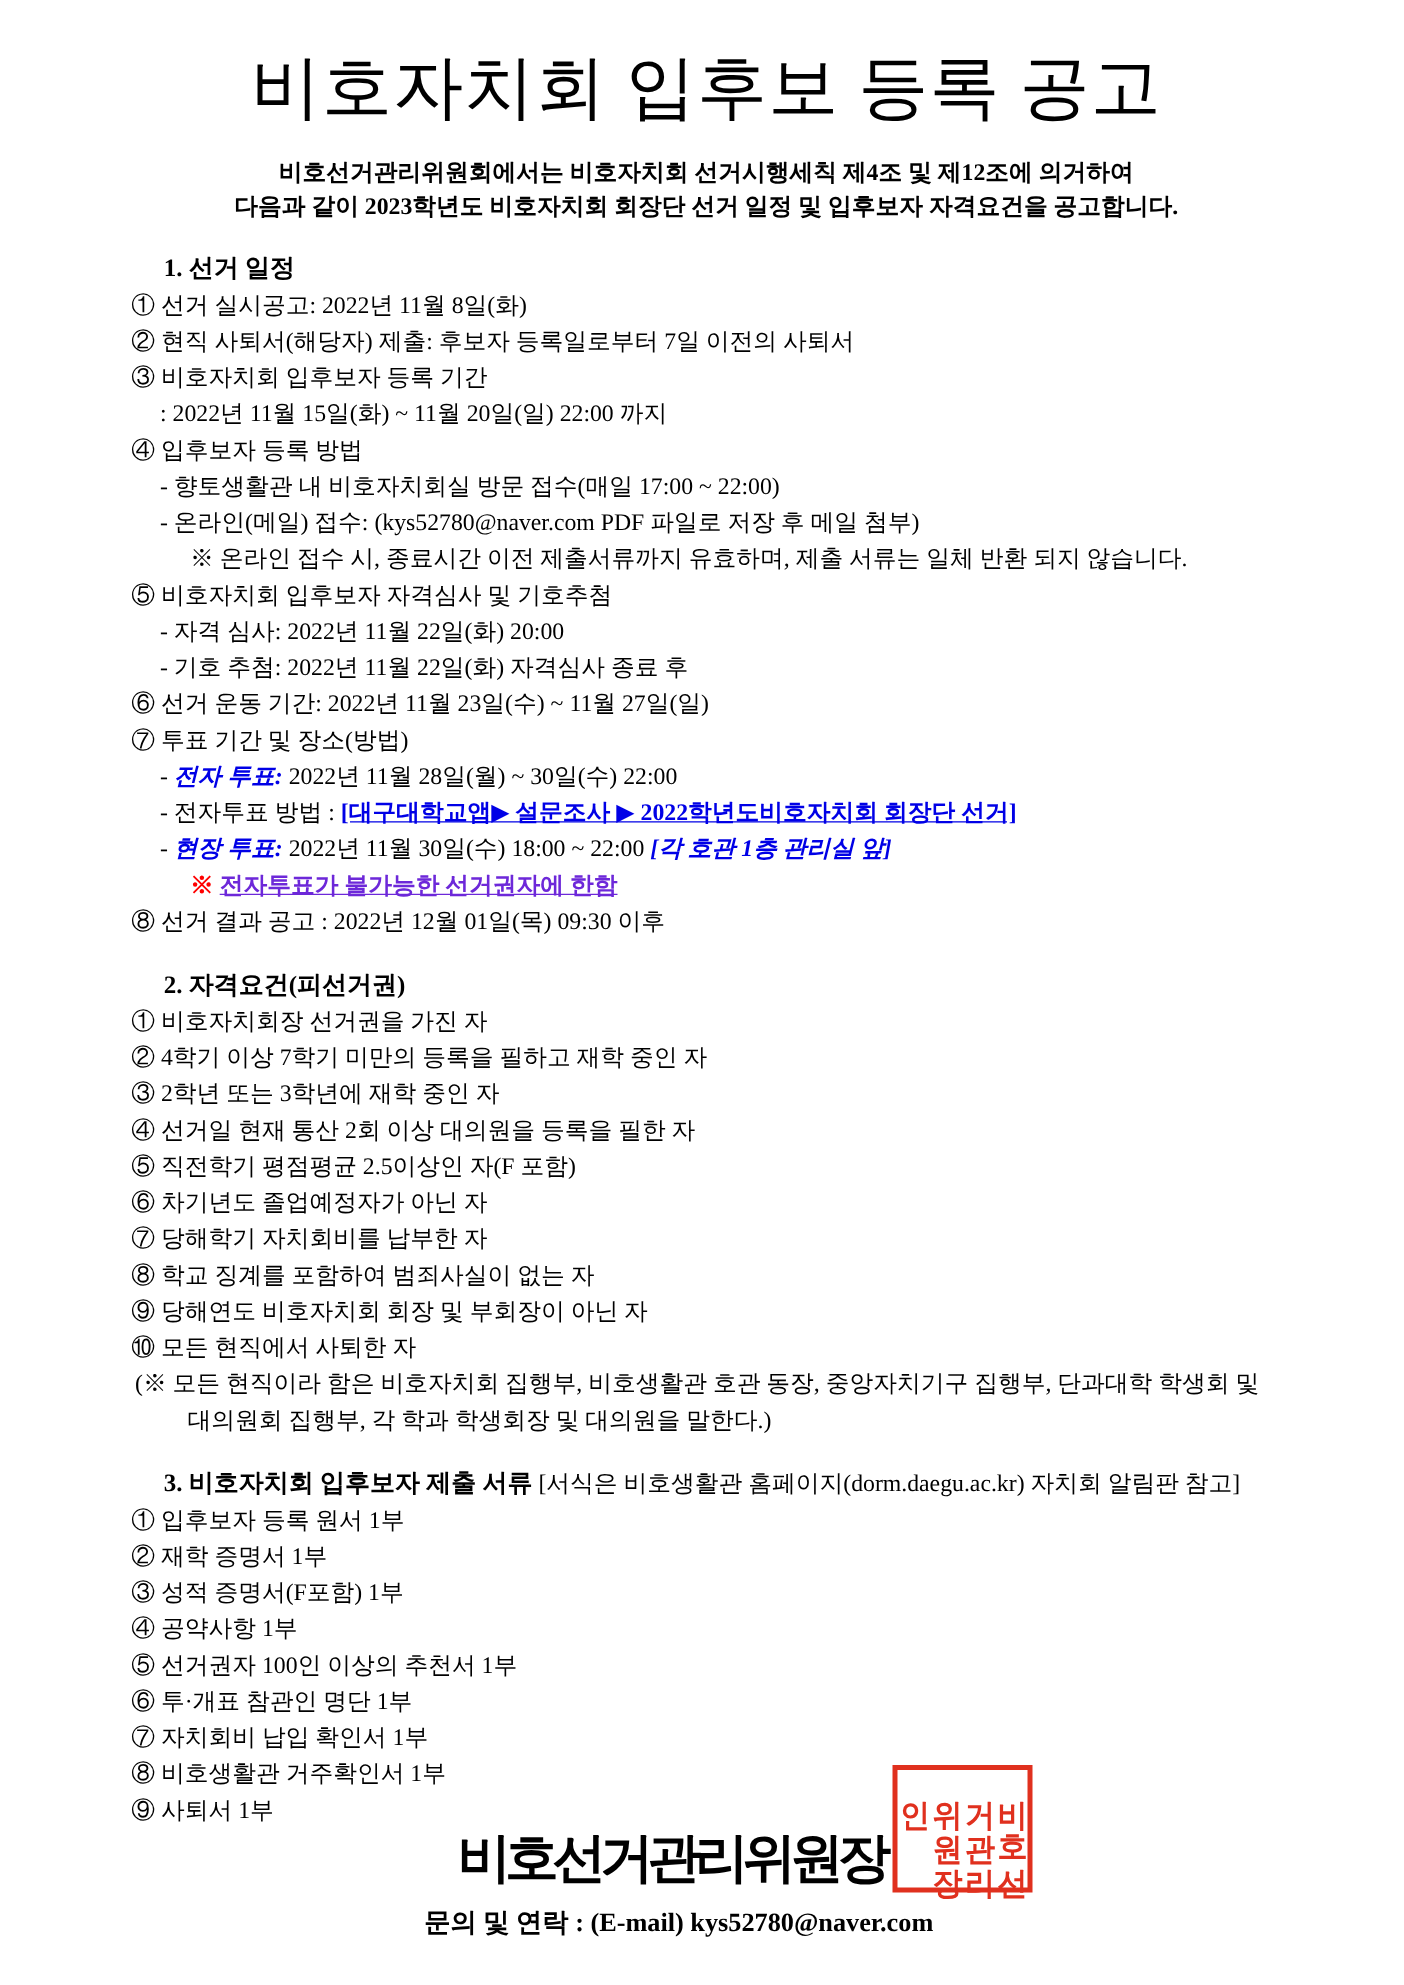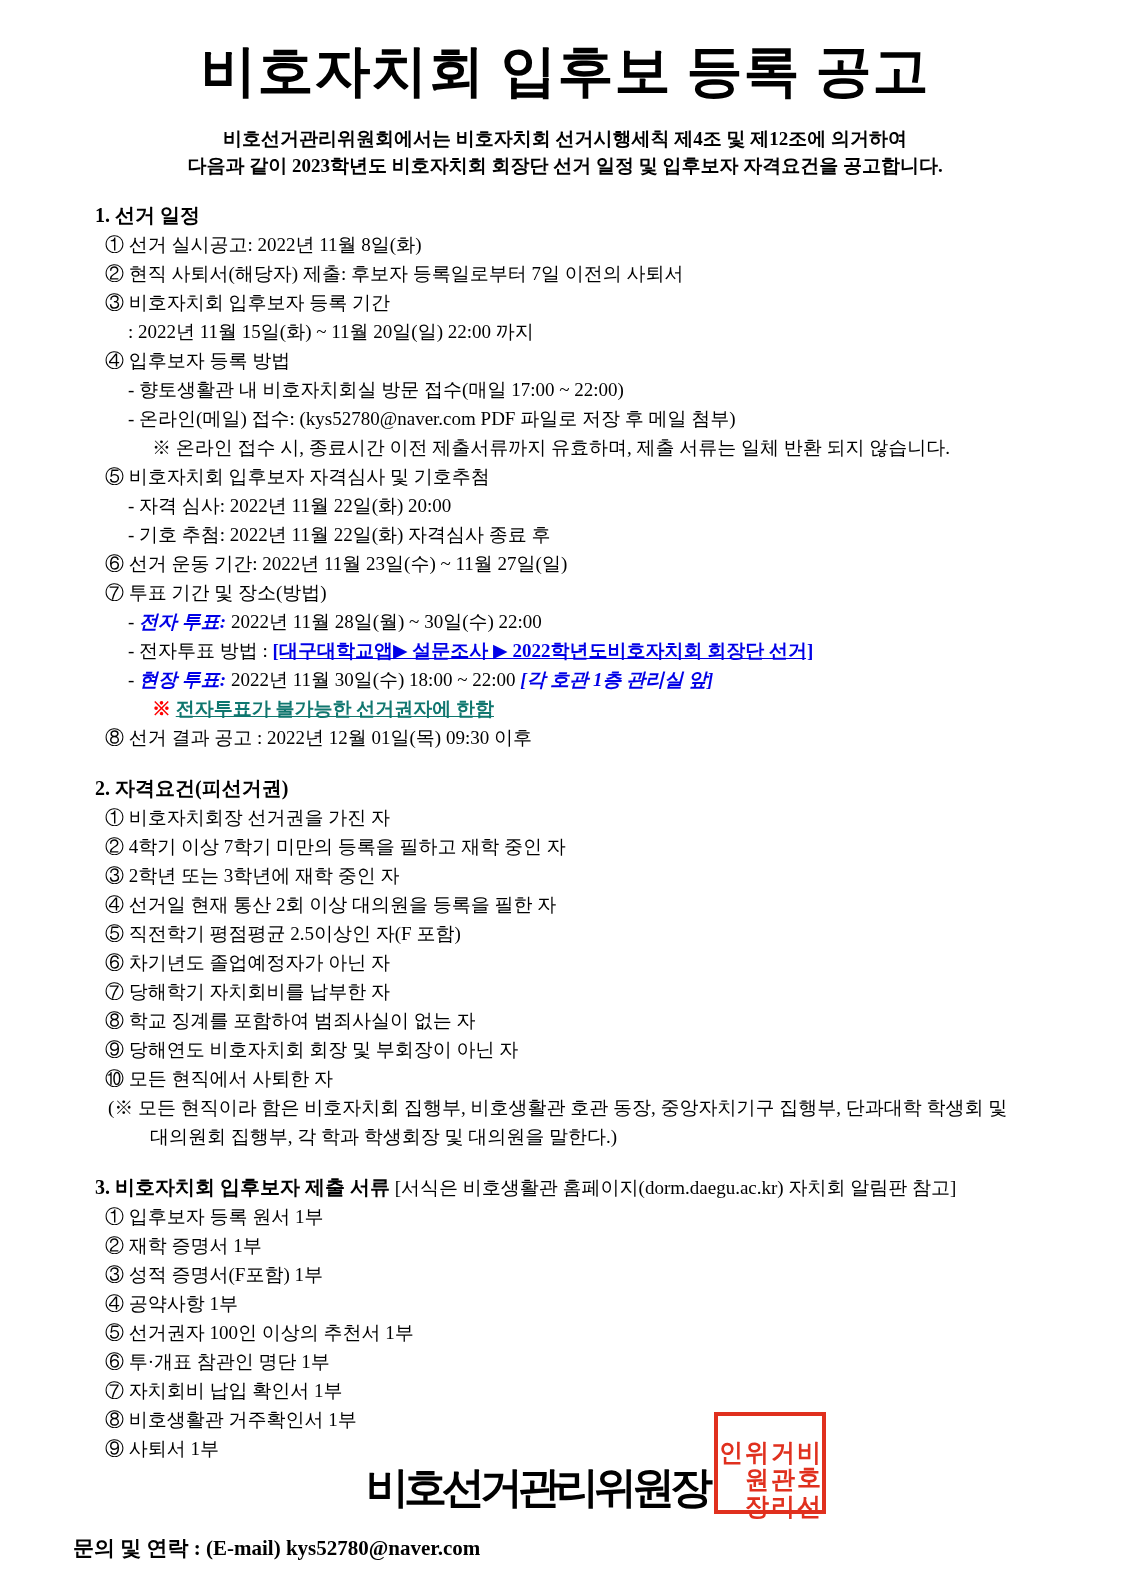--- a/index.html
+++ b/index.html
@@ -10,55 +10,56 @@
     background:#ffffff;
     font-family:"Liberation Serif","DejaVu Serif",serif;
     color:#000;
     overflow:hidden;
   }
   .content{padding:38px 88px 0 95px;}
   .doc-title{
     margin:0;
     text-align:center;
     font-size:56px;
-    font-weight:bold;
+    font-weight:normal;
     letter-spacing:1px;
     line-height:66px;
   }
   .subtitle{
     margin:0;
     text-align:center;
     font-size:19px;
     font-weight:bold;
     line-height:27px;
   }
   .subtitle.first{margin-top:21px;}
   .section{margin-top:22px;}
   .section-heading{
     font-size:20px;
     font-weight:bold;
     line-height:29px;
     white-space:nowrap;
+    margin-left:36px;
   }
   .line{
     font-size:19px;
     line-height:29px;
     white-space:nowrap;
   }
   
   .lv1{padding-left:10px;}   
   .lv2{padding-left:33px;}   
   .lv3{padding-left:57px;}   
   .lv4{padding-left:13px;}   
   .lv5{padding-left:55px;}   
   .seg{color:#000;}
   .seg.blue{color:#0000e6;font-weight:bold;font-style:italic;}
   .seg.bluelink{color:#0000e6;font-weight:bold;text-decoration:underline;}
   .seg.red{color:#ff0000;font-weight:bold;}
-  .seg.redline{color:#0f766e;font-weight:bold;text-decoration:underline;}
+  .seg.redline{color:#6d28d9;font-weight:bold;text-decoration:underline;}
   .seg.headnote{font-weight:normal;font-size:19px;}
   .signature-row{
     position:relative;
     margin-top:-8px;
     text-align:center;
     z-index:2;
   }
   .signature-name{
     display:inline-block;
     font-size:43px;
@@ -80,22 +81,22 @@
     writing-mode:vertical-rl;
     white-space:pre;
     font-size:24px;
     line-height:26px;
     font-weight:bold;
     color:#e0301e;
     letter-spacing:2px;
     transform:scaleY(1.05);
   }
   .contact{
-    margin:14px 0 0 0;
-    text-align:left;
+    margin:4px 0 0 0;
+    text-align:center;
     font-size:21px;
     font-weight:bold;
     line-height:26px;
     transform:translateX(-22px);
   }
 </style>
 </head>
 <body>
 
 <div class="page">

